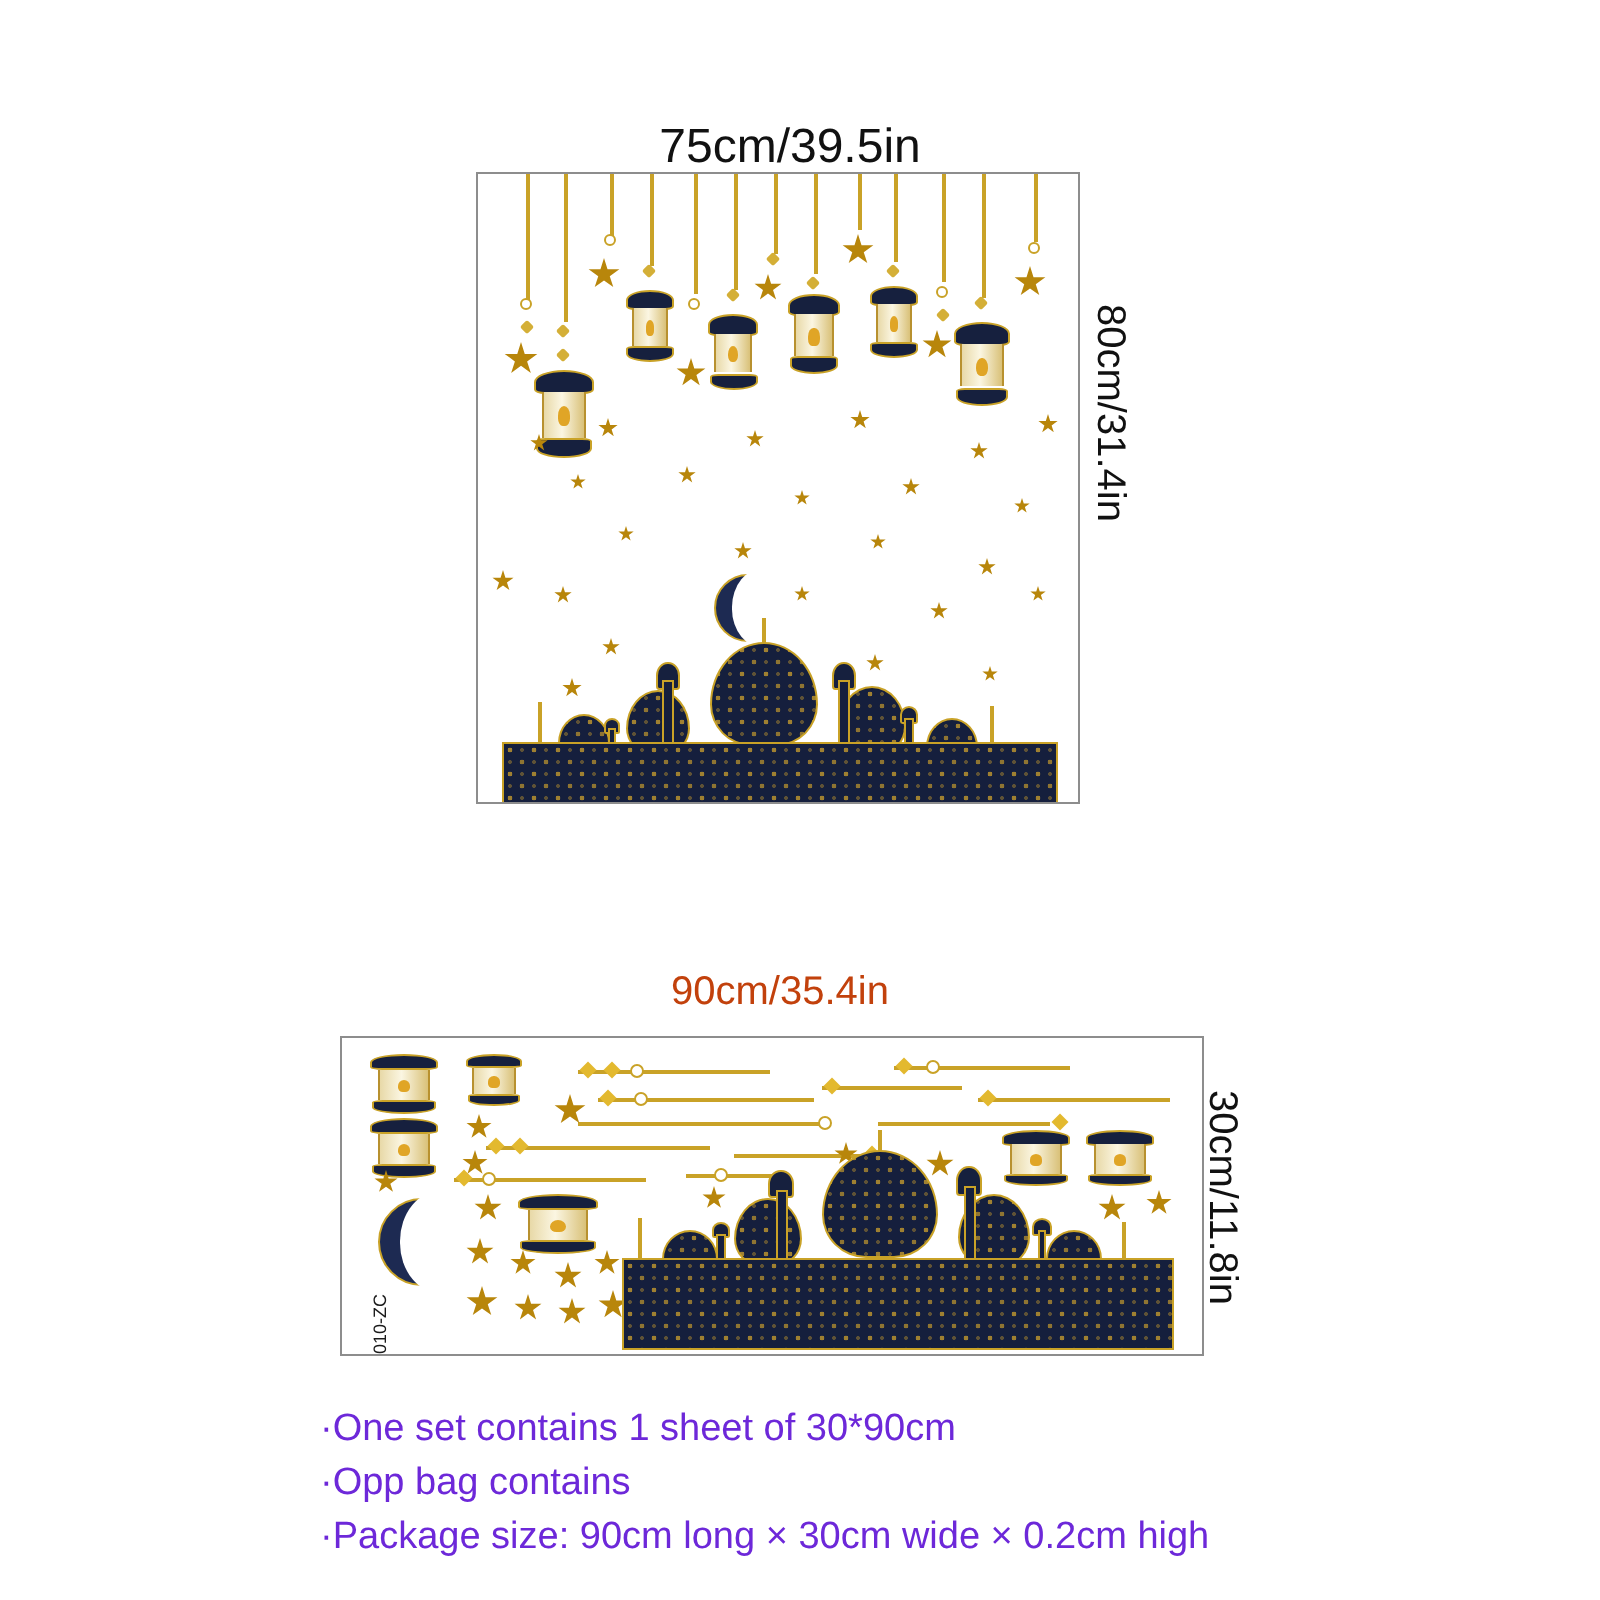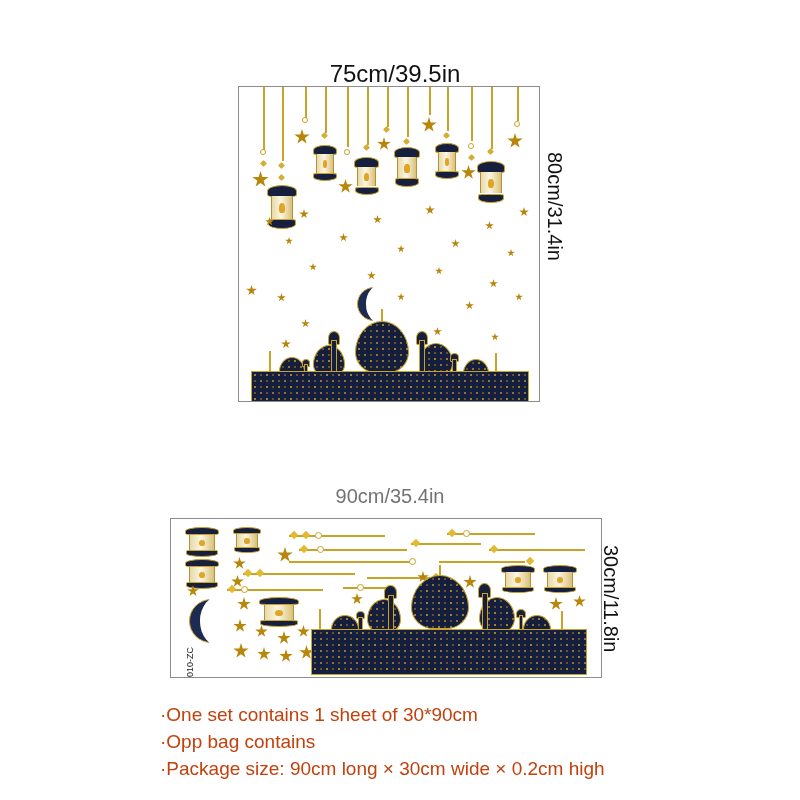--- a/index.html
+++ b/index.html
@@ -24,21 +24,21 @@
   .dim-top{
     position:absolute;left:240px;top:60px;width:310px;
     text-align:center;font-size:24px;color:#111;
   }
   .mid-caption{
     position:absolute;left:150px;top:442px;width:500px;
     text-align:center;font-size:25px;color:#111;
   }
   .dim-mid{
     position:absolute;left:245px;top:485px;width:290px;
-    text-align:center;font-size:20px;color:#737373;
+    text-align:center;font-size:20px;color:#c2410c;
   }
   .dim-vert{
     font-size:20px;color:#111;white-space:nowrap;
     transform:rotate(90deg);transform-origin:left top;
   }
   .v1{position:absolute;left:566px;top:152px;}
   .v2{position:absolute;left:622px;top:545px;}
 
   
   .panel{
@@ -136,21 +136,21 @@
 
   
   .sku{
     position:absolute;font-size:9px;color:#1a1a1a;white-space:nowrap;
     transform:rotate(180deg);
   }
 
   
   .bullets{
     position:absolute;left:160px;top:702px;width:560px;
-    font-size:19px;line-height:1.42;color:#c2410c;
+    font-size:19px;line-height:1.42;color:#6d28d9;
   }
   .bullets div{white-space:nowrap;}
 </style>
 </head>
 <body>
 
 <div class="canvas">
 
   <div class="dim-top">75cm/39.5in</div>
   <div class="dim-vert v1">80cm/31.4in</div>

